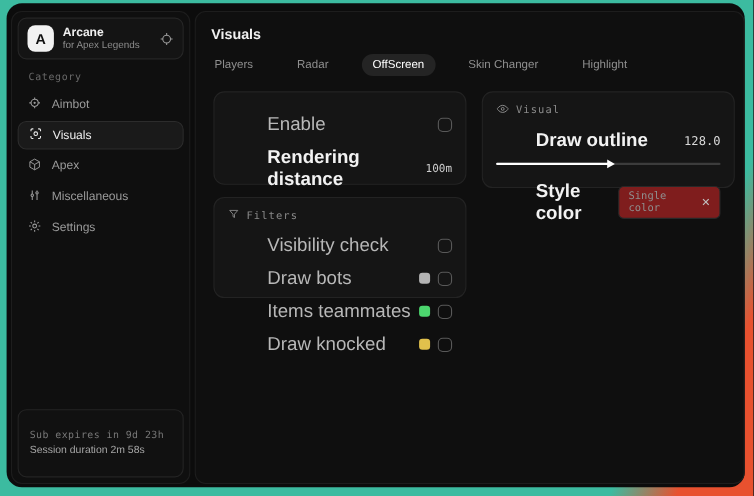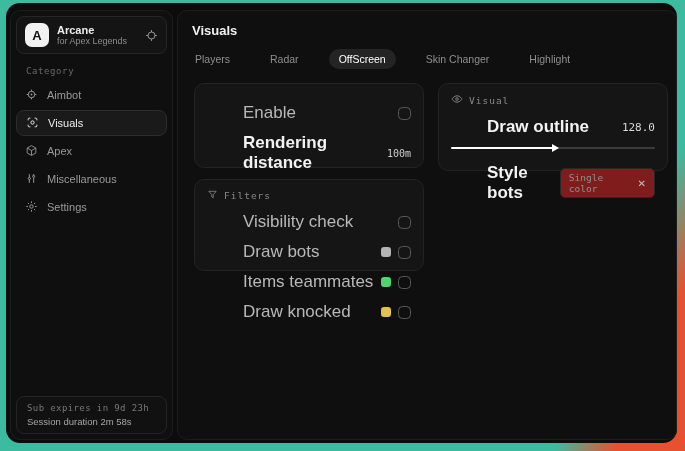--- a/index.html
+++ b/index.html
@@ -17,21 +17,21 @@
   .logo-box{margin:5px;height:38px;border:1px solid #262626;background:#141414;border-radius:8px;display:flex;align-items:center;gap:8px;padding:0 8px;}
   .logo-badge{width:24px;height:24px;border-radius:7px;background:#f2f2f2;color:#111;font-weight:bold;font-size:13px;display:flex;align-items:center;justify-content:center;flex:0 0 auto;}
   .logo-text{flex:1;line-height:1.15;}
   .logo-name{font-size:11px;font-weight:bold;color:#ededed;}
   .logo-sub{font-size:9px;color:#8c8c8c;}
   .logo-action{color:#9a9a9a;display:flex;}
   .cat-label{margin:12px 0 6px 15px;font-size:9px;color:#696969;letter-spacing:.6px;}
   .nav-item{height:26px;margin:2px 5px;display:flex;align-items:center;gap:9px;padding:0 9px;border-radius:8px;color:#9a9a9a;font-size:11px;cursor:pointer;}
   .nav-item.selected{background:#1a1a1a;border:1px solid #2c2c2c;color:#ededed;}
   .nav-item svg{flex:0 0 auto;}
-  .side-footer{position:absolute;left:5px;right:5px;bottom:5px;border:1px solid #242424;border-radius:8px;padding:6px 10px;background:#111;}
+  .side-footer{position:absolute;left:5px;right:5px;bottom:5px;border:1px solid #242424;border-radius:8px;padding:18px 10px;background:#111;}
   .foot1{font-size:9px;color:#787878;letter-spacing:.4px;}
   .foot2{font-size:9.5px;color:#a6a6a6;margin-top:3px;}
 
   
   .main{position:absolute;left:171px;top:7px;width:500px;height:430px;background:#0f0f0f;border:1px solid #1d1d1d;border-radius:10px;}
   .page-title{position:absolute;left:14px;top:12px;font-size:13px;font-weight:bold;color:#f0f0f0;}
   .tabbar{position:absolute;left:7px;top:38px;display:flex;gap:20px;align-items:flex-start;}
   .tab{padding:4px 10px;font-size:10.5px;color:#8f8f8f;border-radius:13px;cursor:pointer;white-space:nowrap;}
   .tab.selected{background:#242424;color:#fff;}
 
@@ -214,21 +214,21 @@
         </div>
         <div class="row">
           <span class="lbl em">Draw outline</span>
           <span class="val mono" style="font-size:11px;color:#d8d8d8;">128.0</span>
         </div>
         <div class="slider">
           <div class="slider-track"></div>
           <div class="slider-fill" style="width: 52%;"></div>
         </div>
         <div class="row">
-          <span class="lbl em">Style bots</span>
+          <span class="lbl em">Style color</span>
           <span class="select-pill">
             <span class="sel-txt mono">Single color</span>
             <span class="sel-x">✕</span>
           </span>
         </div>
       </div>
 
     </div>
   </div>
 </div>

